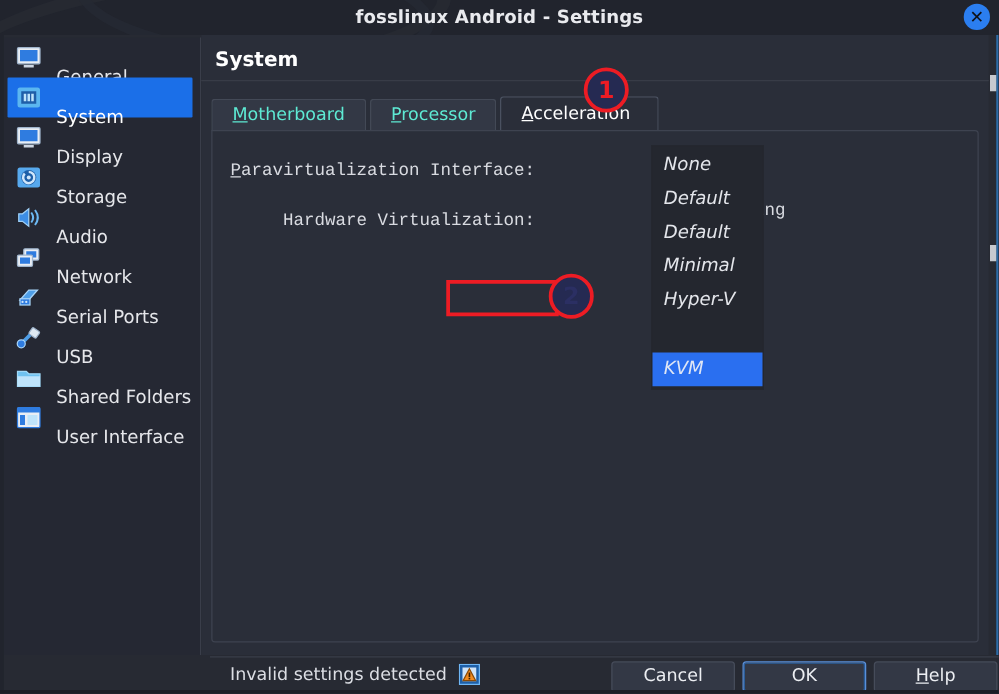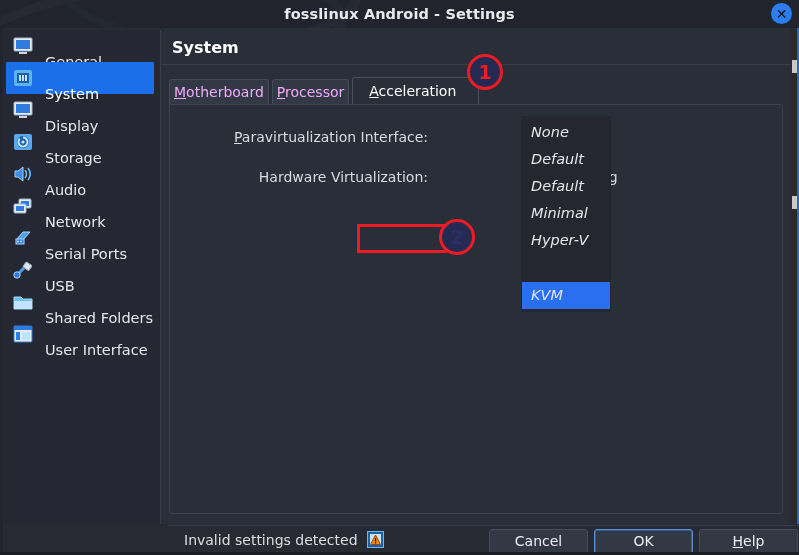--- a/index.html
+++ b/index.html
@@ -135,27 +135,27 @@
   .tabstrip {
     position: absolute;
     left: 8px; top: 50px;
     height: 27px;
     display: flex;
     align-items: flex-end;
   }
   .tab {
     height: 25px;
     line-height: 25px;
-    padding: 0 4px;
+    padding: 0 16px;
     margin-right: 3px;
     background: #333845;
     border: 1px solid #434956;
     border-bottom: none;
     border-radius: 3px 3px 0 0;
-    color: #f0abfc;
+    color: #5eead4;
     font-size: 14px;
     cursor: pointer;
     white-space: nowrap;
   }
   .tab.active {
     background: #2a2e39;
     border-color: #4a5160;
     color: #ffffff;
     height: 27px;
     line-height: 27px;
@@ -168,21 +168,22 @@
     left: 8px; top: 76px;
     width: 612px; height: 408px;
     background: #2a2e39;
     border: 1px solid #3e4350;
     border-radius: 0 3px 3px 3px;
   }
 
   .field-row {
     position: absolute;
     display: flex;
-    align-items: flex-end;
+    align-items: flex-start;
+    font-family: Liberation Mono, monospace;
   }
   .field-label {
     color: #d9dbe1;
     font-size: 14px;
     text-align: right;
     white-space: nowrap;
   }
   .field-label u { text-decoration: underline; }
   .field-value {
     color: #d9dbe1;

